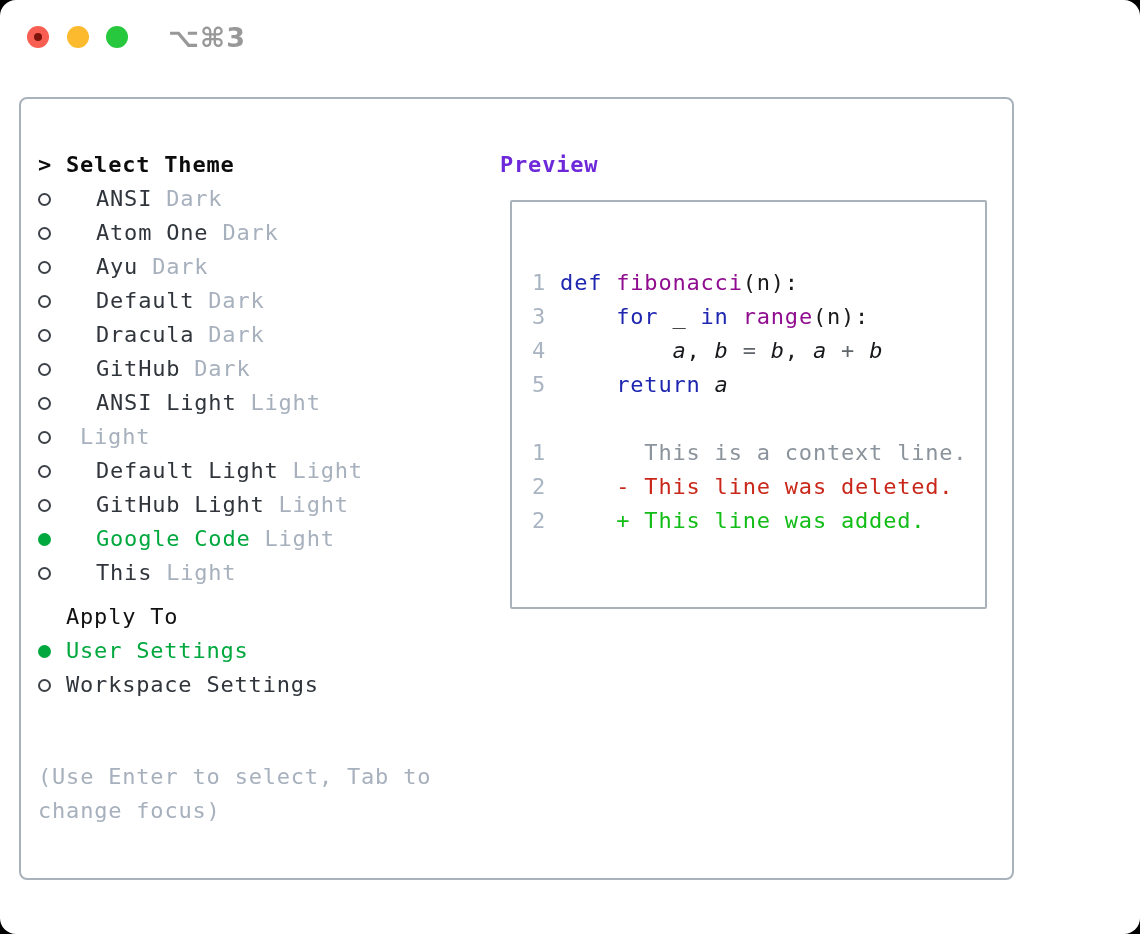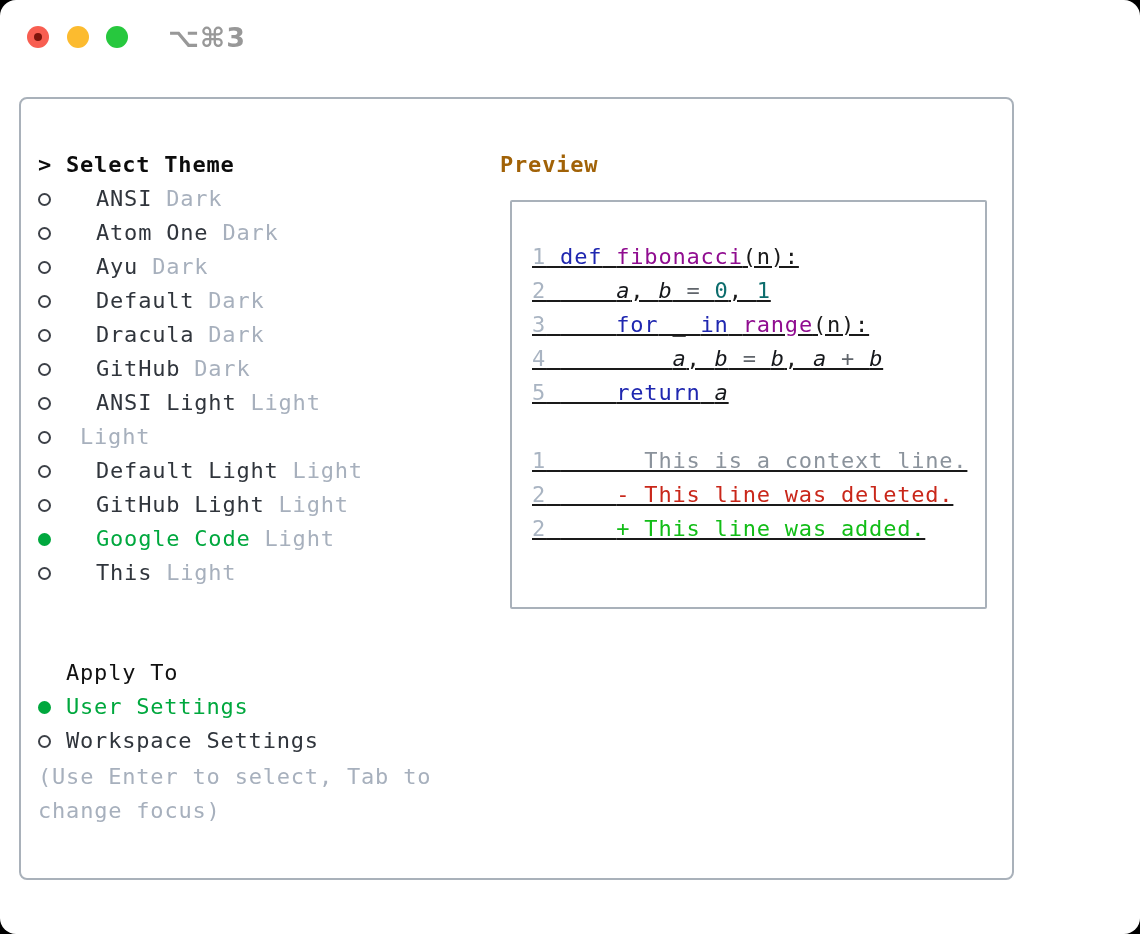--- a/index.html
+++ b/index.html
@@ -28,44 +28,44 @@
   
   #main-panel {
     position:absolute; left:19px; top:97px; width:995px; height:783px;
     border:2px solid var(--border-gray); border-radius:8px; background:#fff;
   }
 
   .mono { font-size:22px; letter-spacing:0.8px; line-height:34px; color:#1a1a1a; }
 
   
   #theme-picker { position:absolute; left:38px; top:148px; }
-  #apply-to     { position:absolute; left:38px; top:656px; }
+  #apply-to     { position:absolute; left:38px; top:600px; }
   .row { display:flex; align-items:center; height:34px; white-space:pre; }
   .cell-bullet { display:inline-flex; width:14px; height:34px; align-items:center; justify-content:flex-start; margin-right:14px; flex:none; }
   .dot { width:13px; height:13px; border-radius:50%; border:2px solid #3d4148; background:transparent; }
   .selected .dot { background:var(--sel-green); border-color:var(--sel-green); }
   .hdr-prefix { font-weight:bold; color:#0c0c0c; }
   .hdr-text   { font-weight:bold; color:#0c0c0c; }
   .theme-name { color:var(--name-color);margin-left:30px; }
   .selected .theme-name, .selected .option-label { color:var(--sel-green); }
   .theme-tag  { color:var(--tag-gray); margin-left:14px; }
   .option-label { color:var(--name-color); }
 
   #hint-text {
     position:absolute; left:38px; top:760px; width:430px;
     color:var(--tag-gray);
   }
 
   
-  #preview-header { position:absolute; left:500px; top:148px; font-weight:bold; color:#a16207; }
+  #preview-header { position:absolute; left:500px; top:148px; font-weight:bold; color:#6d28d9; }
   #preview-box {
     position:absolute; left:510px; top:200px; width:477px; height:409px;
     border:2px solid var(--border-gray); border-radius:2px; background:#fff;
   }
-  #code-block { position:absolute; left:20px; top:38px;text-decoration:underline; }
+  #code-block { position:absolute; left:20px; top:64px; }
   .code-line { height:34px; white-space:pre; }
   .num { color:var(--num-gray); }
   .tok-kw  { color:var(--kw-blue); }
   .tok-fn  { color:var(--fn-purple); }
   .tok-lit { color:var(--lit-teal); }
   .tok-pl  { color:var(--plain-code); }
   .tok-op  { color:var(--op-gray); }
   .tok-var { color:#16181c; font-style:italic; }
   .tok-ctx { color:var(--ctx-gray); }
   .tok-del { color:var(--del-red); }
@@ -114,21 +114,20 @@
     </div>
 
   <div id="hint-text" class="mono">(Use Enter to select, Tab to change focus)</div>
 
   <div id="preview-header" class="mono">Preview</div>
 
   <div id="preview-box">
     <div id="code-block" class="mono">
 
     <div class="code-line"><span class="num">1</span> <span class="tok-kw">def</span><span class="tok-pl"> </span><span class="tok-fn">fibonacci</span><span class="tok-pl">(n):</span></div>
-        <div class="code-line"><span class="num">2</span> <span class="tok-pl">    </span><span class="tok-var">a</span><span class="tok-pl">, </span><span class="tok-var">b</span><span class="tok-op"> = </span><span class="tok-lit">0</span><span class="tok-pl">, </span><span class="tok-lit">1</span></div>
         <div class="code-line"><span class="num">3</span> <span class="tok-pl">    </span><span class="tok-kw">for</span><span class="tok-pl"> _ </span><span class="tok-kw">in</span><span class="tok-pl"> </span><span class="tok-fn">range</span><span class="tok-pl">(n):</span></div>
         <div class="code-line"><span class="num">4</span> <span class="tok-pl">        </span><span class="tok-var">a</span><span class="tok-pl">, </span><span class="tok-var">b</span><span class="tok-op"> = </span><span class="tok-var">b</span><span class="tok-pl">, </span><span class="tok-var">a</span><span class="tok-op"> + </span><span class="tok-var">b</span></div>
         <div class="code-line"><span class="num">5</span> <span class="tok-pl">    </span><span class="tok-kw">return</span><span class="tok-pl"> </span><span class="tok-var">a</span></div>
         <div class="code-line"></div>
         <div class="code-line"><span class="num">1</span> <span class="tok-ctx">      This is a context line.</span></div>
         <div class="code-line"><span class="num">2</span> <span class="tok-pl">    </span><span class="tok-del">- This line was deleted.</span></div>
         <div class="code-line"><span class="num">2</span> <span class="tok-pl">    </span><span class="tok-add">+ This line was added.</span></div>
       </div>
   </div>
 

